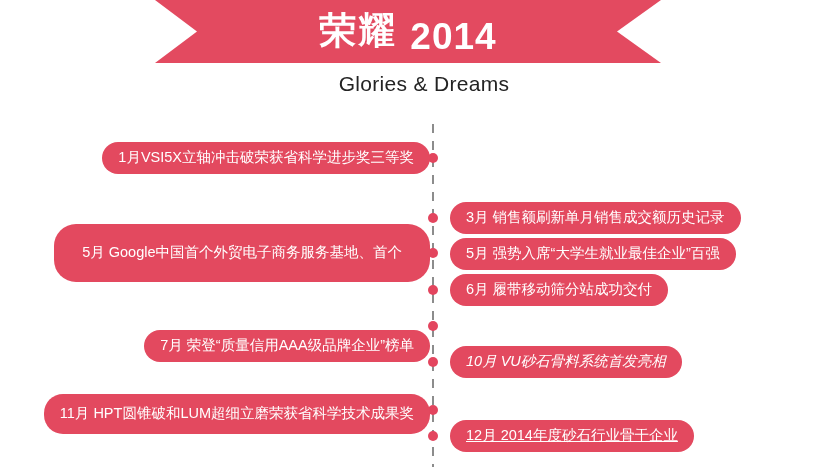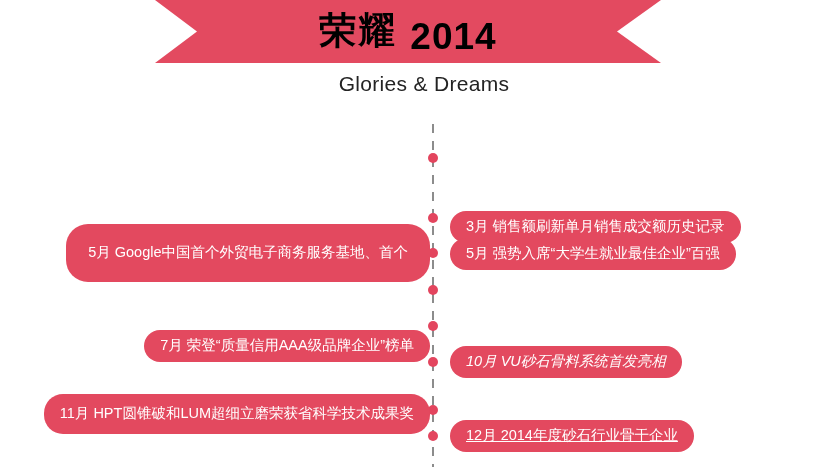--- a/index.html
+++ b/index.html
@@ -50,21 +50,21 @@
   .ribbon-text {
     position: absolute;
     left: 0;
     top: 0;
     width: 506px;
     height: 63px;
     display: flex;
     align-items: center;
     justify-content: center;
     gap: 13px;
-    color: #000000;
+    color: #ffffff;
     pointer-events: none;
   }
   .ribbon-cn {
     font-size: 37px;
     font-weight: bold;
     letter-spacing: 2px;
     line-height: 1;
     padding-bottom: 2px;
   }
   .ribbon-year {
@@ -140,28 +140,28 @@
   }
   .pill.right {
     left: 450px;
     justify-content: flex-start;
     text-align: left;
   }
   .pill.two-line {
     border-radius: 22px;
     white-space: normal;
     align-items: center;
-    padding: 6px 22px;
+    padding: 6px 28px;
   }
   .pill-line { display: block; }
   .pill-line.l2 { text-align: right; }
 
   
   #p-jan   { top: 22px;  height: 32px; }
-  #p-mar   { top: 82px;  height: 32px; margin-top: 9px; }
+  #p-mar   { top: 82px;  height: 32px; }
   #p-may-l { top: 104px; height: 58px; }
   #p-may-r { top: 118px; height: 32px; }
   #p-jun   { top: 154px; height: 32px; }
   #p-jul   { top: 190px; height: 32px; margin-top: 20px; }
   #p-oct   { top: 226px; height: 32px; font-style: italic; }
   #p-nov   { top: 274px; height: 40px; }
   #p-dec   { top: 300px; height: 32px; text-decoration: underline; }
 
   
   #d-jan   { top: 33px; }
@@ -196,31 +196,33 @@
 
     <div class="dot" id="d-jan"></div>
     <div class="dot" id="d-mar"></div>
     <div class="dot" id="d-may-l"></div>
     <div class="dot" id="d-jun"></div>
     <div class="dot" id="d-jul"></div>
     <div class="dot" id="d-oct"></div>
     <div class="dot" id="d-nov"></div>
     <div class="dot" id="d-dec"></div>
 
+    <div class="pill left" id="p-jan">1月VSI5X立轴冲击破荣获省科学进步奖三等奖</div>
 
     <div class="pill right" id="p-mar">3月 销售额刷新单月销售成交额历史记录</div>
 
     <div class="pill left two-line" id="p-may-l">
       <div>
         <span class="pill-line l1">5月 Google中国首个外贸电子商务服务基地、首个</span>
       </div>
     </div>
 
     <div class="pill right" id="p-may-r">5月 强势入席“大学生就业最佳企业”百强</div>
 
+    <div class="pill right" id="p-jun">6月 履带移动筛分站成功交付</div>
 
     <div class="pill left" id="p-jul">7月 荣登“质量信用AAA级品牌企业”榜单</div>
 
     <div class="pill right" id="p-oct">10月 VU砂石骨料系统首发亮相</div>
 
     <div class="pill left" id="p-nov">11月 HPT圆锥破和LUM超细立磨荣获省科学技术成果奖</div>
 
     <div class="pill right" id="p-dec">12月 2014年度砂石行业骨干企业</div>
 
   </div>

